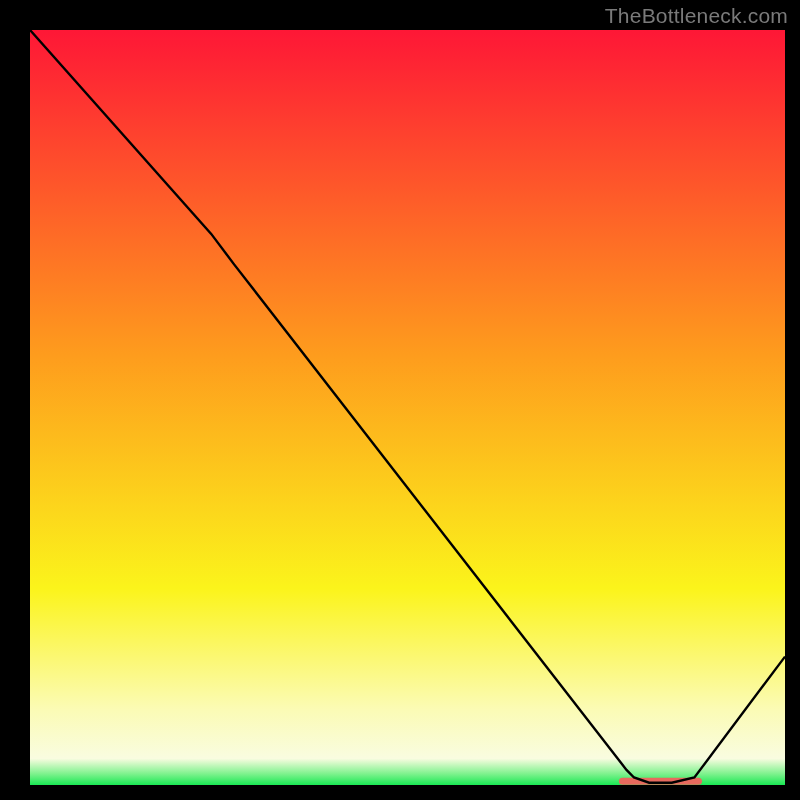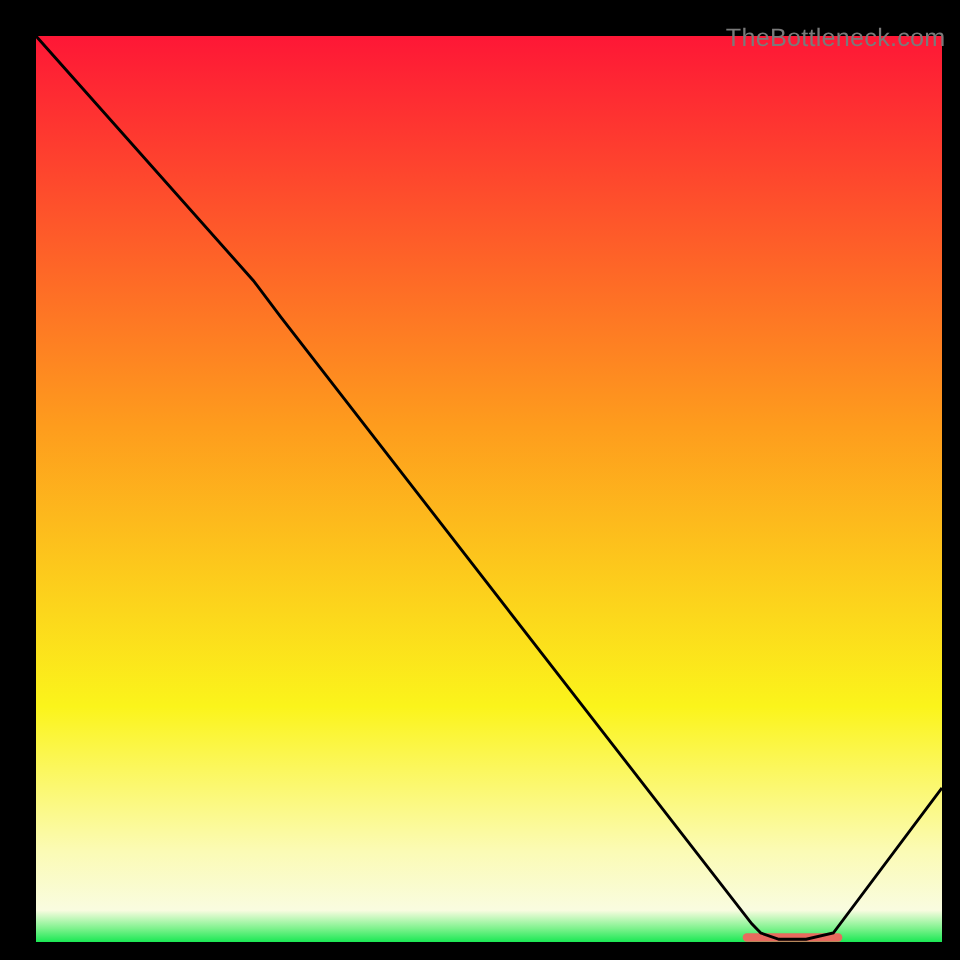--- a/index.html
+++ b/index.html
@@ -6,21 +6,21 @@
     margin: 0;
     padding: 0;
     width: 800px;
     height: 800px;
     background: #000;
     position: relative;
     font-family: Arial, sans-serif;
   }
   .watermark {
     position: absolute;
-    top: 20px;
+    top: 4px;
     right: 12px;
     color: #7a7a7a;
     font-size: 21px;
     font-weight: 500;
     z-index: 10;
     letter-spacing: 0.2px;
   }
   .plot-area {
     position: absolute;
     left: 30px;

